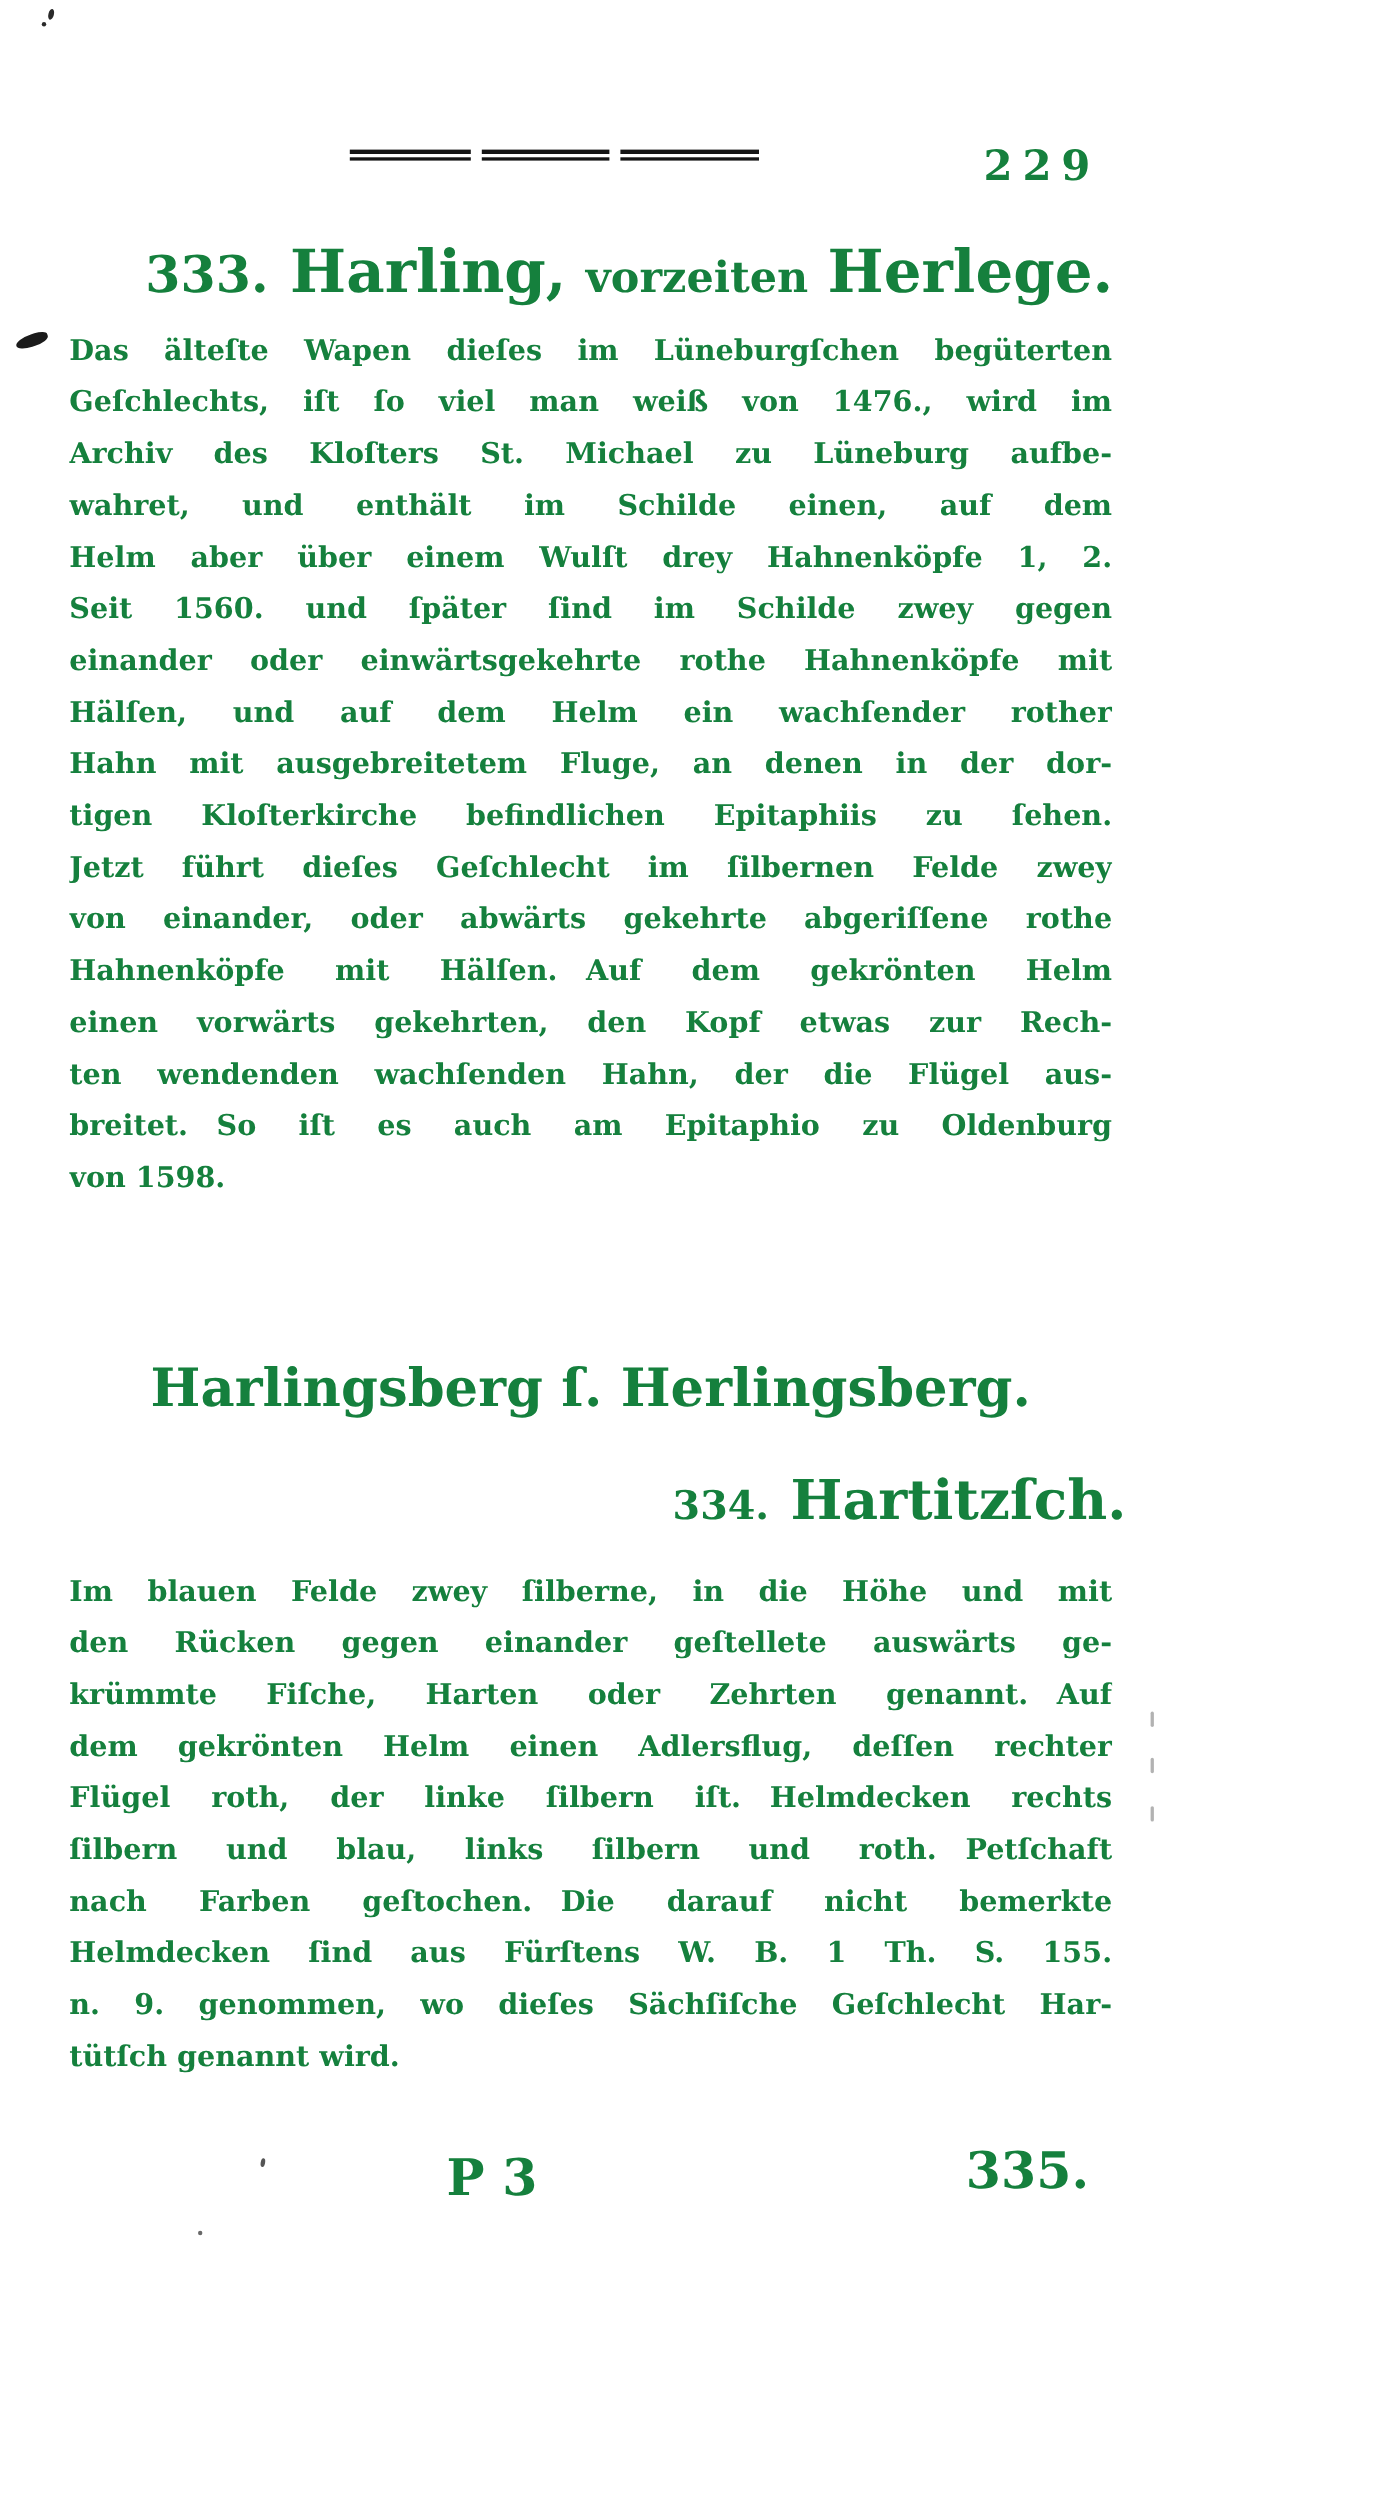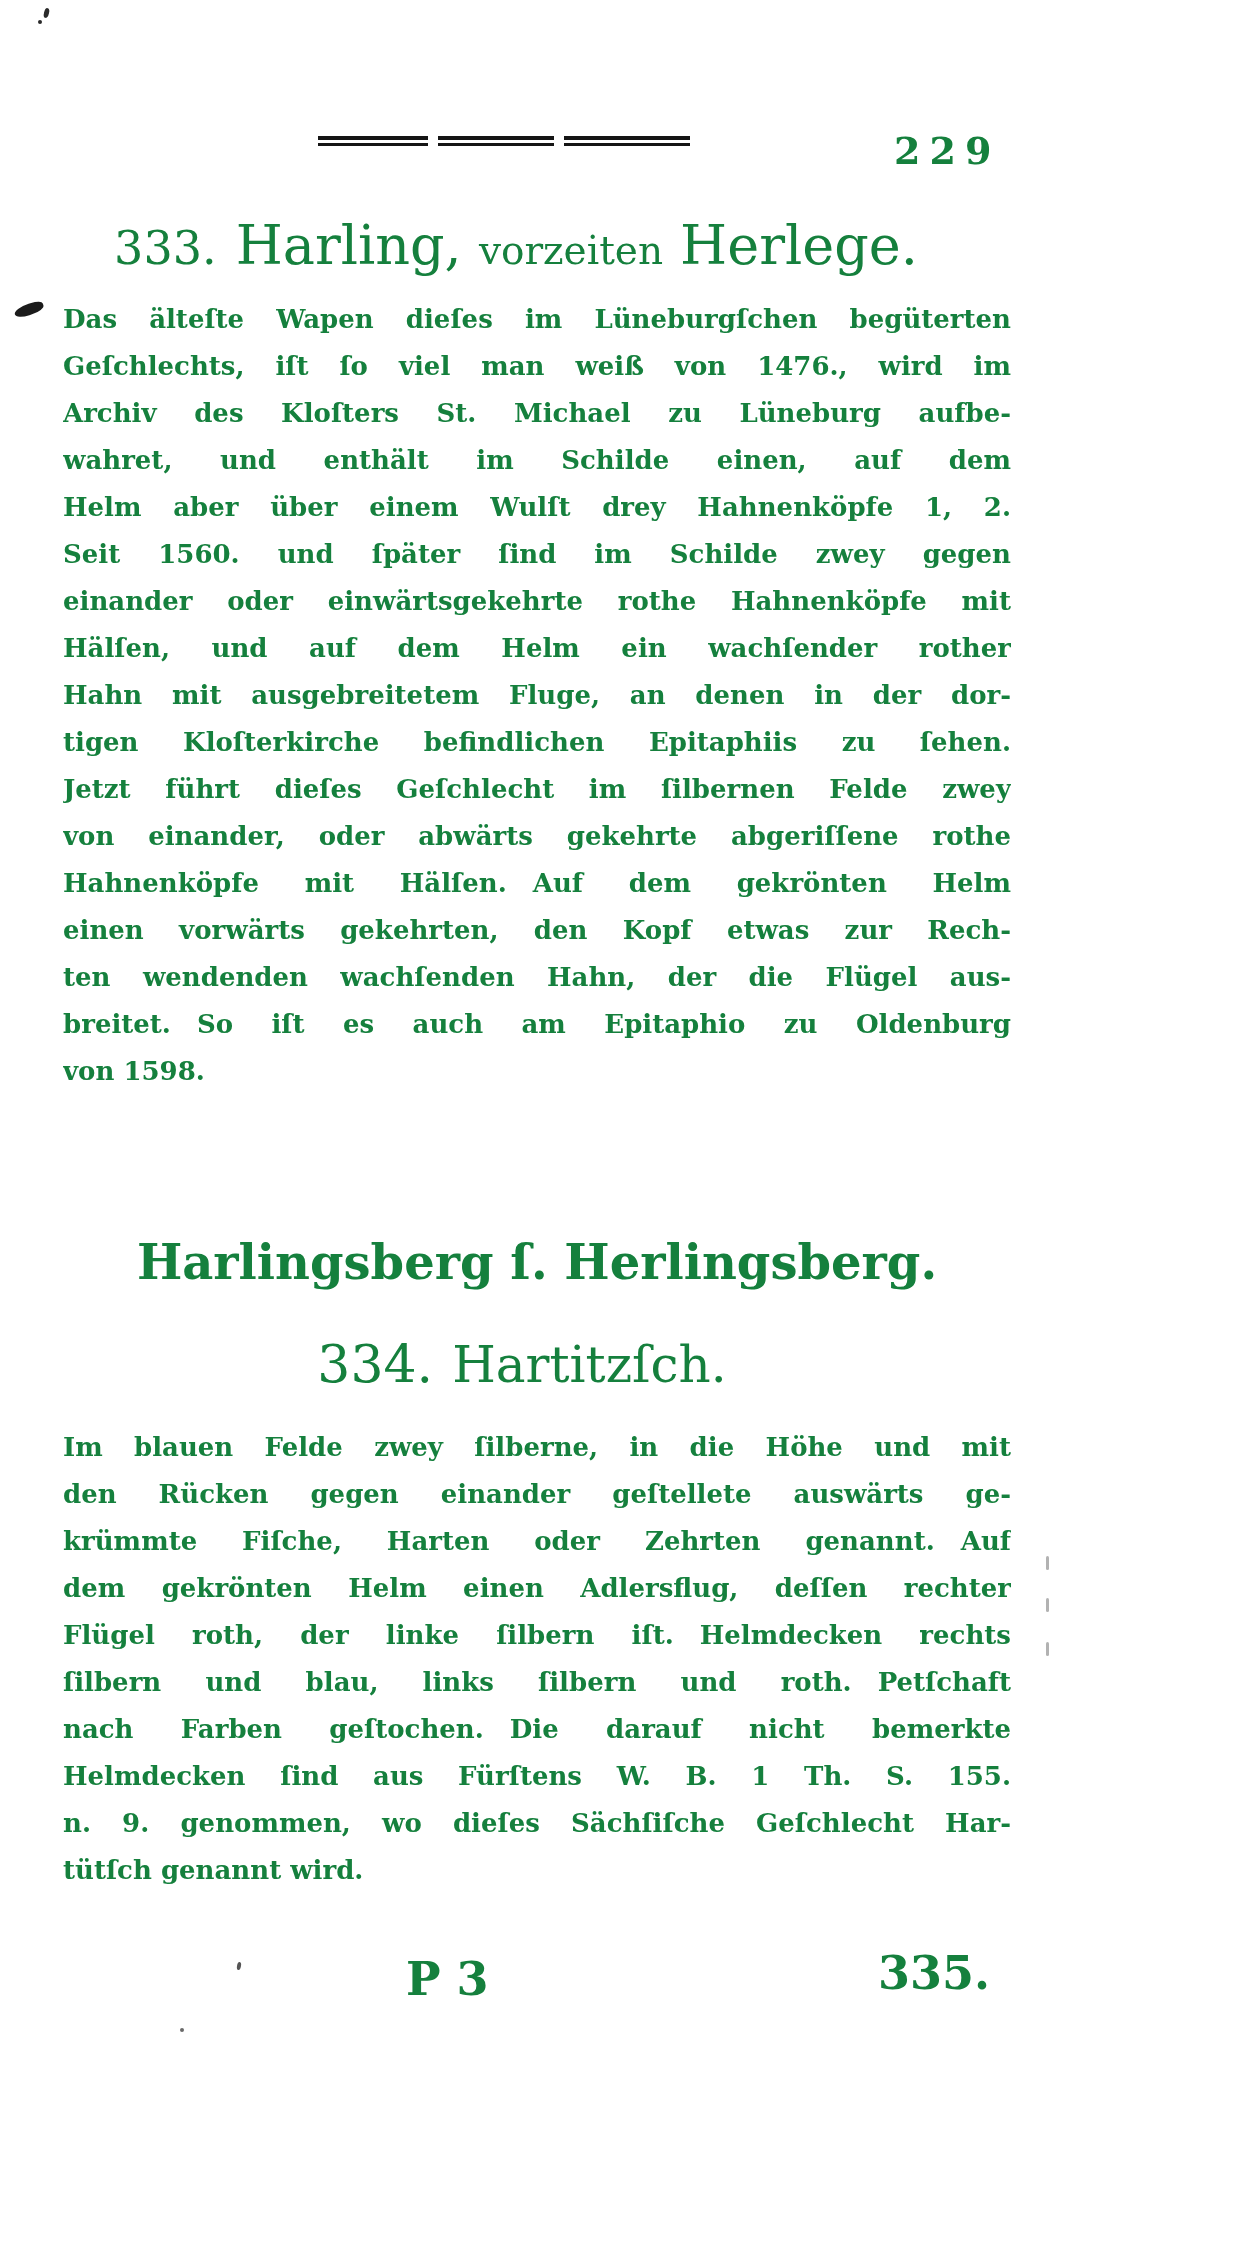--- a/index.html
+++ b/index.html
@@ -14,29 +14,29 @@
   .rule .seg1 { width:110px; }
   .rule .seg2 { width:116px; }
   .rule .seg3 { width:126px; }
 
   .pagenum {
     position:absolute; top:128px; left:894px;
     font-size:38px; font-weight:700; letter-spacing:9px;
   }
 
   .entry-heading {
-    position:absolute; left:48px; width:948px; text-align:center;
-    font-weight:400; white-space:nowrap;
+    position:absolute; left:76px; width:948px; text-align:right;
+    font-weight:700; white-space:nowrap;
   }
   .h333 { top:214px; }
   .h334 { top:1334px; }
   .h-num  { font-size:46px; margin-right:14px; }
   .h-big  { font-size:54px; margin-right:12px; }
   .h-mid  { font-size:39px; margin-right:12px; }
-  .h-num2 { font-size:52px; margin-right:14px; }
+  .h-num2 { font-size:36px; margin-right:14px; }
   .h-big2 { font-size:50px; }
 
   .crossref {
     position:absolute; top:1234px; left:63px; width:948px; text-align:center;
     font-size:48px; font-weight:700; white-space:nowrap;
   }
 
   .para { position:absolute; left:63px; width:948px; font-size:26px; font-weight:700; }
   .para1 { top:296px; }
   .para2 { top:1424px; }

